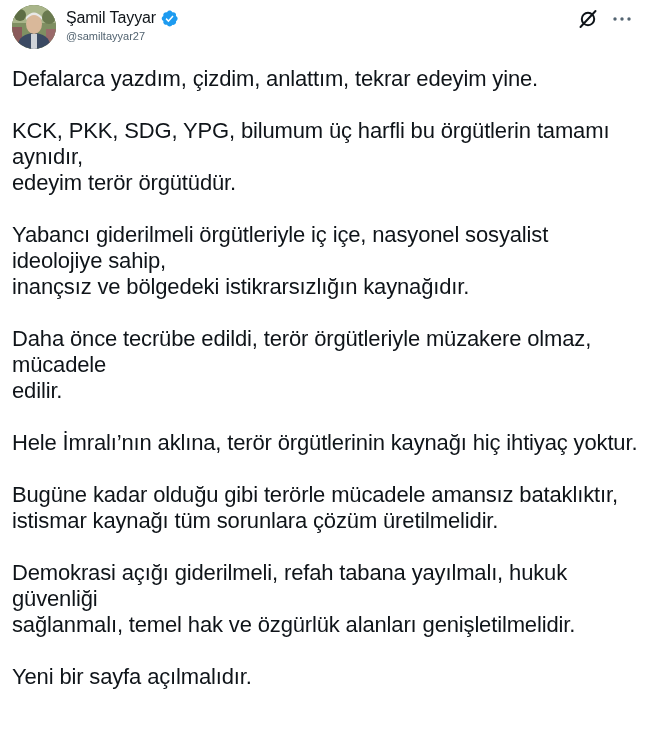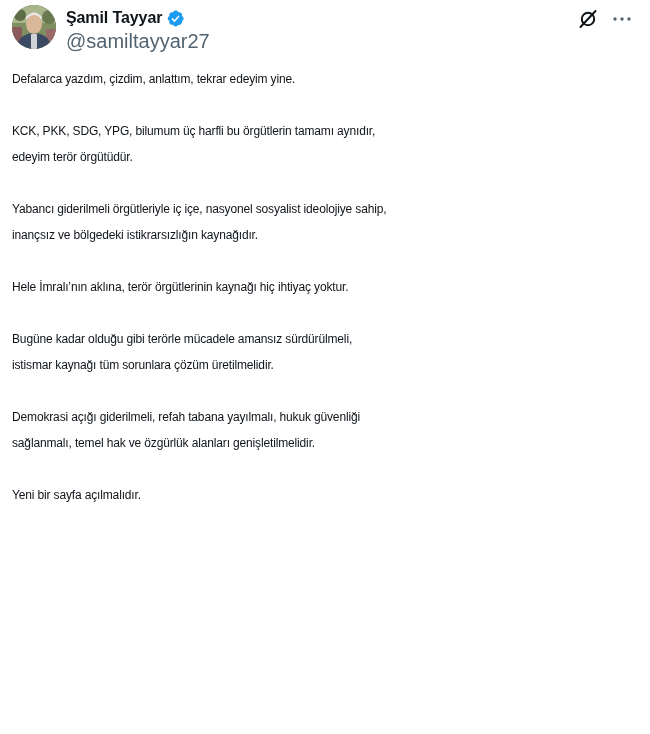--- a/index.html
+++ b/index.html
@@ -44,34 +44,34 @@
       position: absolute;
       left: 54px;
       top: 3px;
     }
     .name-row {
       display: flex;
       align-items: center;
       height: 20px;
     }
     .display-name {
-      font-weight: bold;
+      font-weight: normal;
       font-size: 16px;
       color: #0f1419;
       cursor: pointer;
       letter-spacing: -0.1px;
     }
     .verified {
       margin-left: 4px;
       width: 19px;
       height: 19px;
       display: inline-block;
     }
     .handle {
-      font-size: 20px;
+      font-size: 11px;
       color: #536471;
       margin-top: 2px;
       cursor: pointer;
     }
     .actions {
       position: absolute;
       right: 6px;
       top: 4px;
       display: flex;
       align-items: center;
@@ -89,21 +89,21 @@
       display: inline-flex;
       align-items: center;
       justify-content: center;
       cursor: pointer;
     }
     .body {
       position: absolute;
       left: 12px;
       top: 66px;
       width: 630px;
-      font-size: 12px;
+      font-size: 22px;
       line-height: 26px;
       color: #0f1419;
       letter-spacing: -0.15px;
     }
     .para {
       margin: 0 0 26px 0;
       white-space: pre-line;
     }
     .para:last-child { margin-bottom: 13px; }
   </style>
@@ -154,20 +154,22 @@
       </span>
     </div>
   </div>
 
   <div class="body">
     <p class="para">Defalarca yazdım, çizdim, anlattım, tekrar edeyim yine.</p>
     <p class="para">KCK, PKK, SDG, YPG, bilumum üç harfli bu örgütlerin tamamı aynıdır,
 edeyim terör örgütüdür.</p>
     <p class="para">Yabancı giderilmeli örgütleriyle iç içe, nasyonel sosyalist ideolojiye sahip,
 inançsız ve bölgedeki istikrarsızlığın kaynağıdır.</p>
+    <p class="para">Daha önce tecrübe edildi, terör örgütleriyle müzakere olmaz, mücadele
+edilir.</p>
     <p class="para">Hele İmralı’nın aklına, terör örgütlerinin kaynağı hiç ihtiyaç yoktur.</p>
-    <p class="para">Bugüne kadar olduğu gibi terörle mücadele amansız sürdürülmeli,
+    <p class="para">Bugüne kadar olduğu gibi terörle mücadele amansız bataklıktır,
 istismar kaynağı tüm sorunlara çözüm üretilmelidir.</p>
     <p class="para">Demokrasi açığı giderilmeli, refah tabana yayılmalı, hukuk güvenliği
 sağlanmalı, temel hak ve özgürlük alanları genişletilmelidir.</p>
     <p class="para">Yeni bir sayfa açılmalıdır.</p>
   </div>
 </div>
 
 </body></html>

